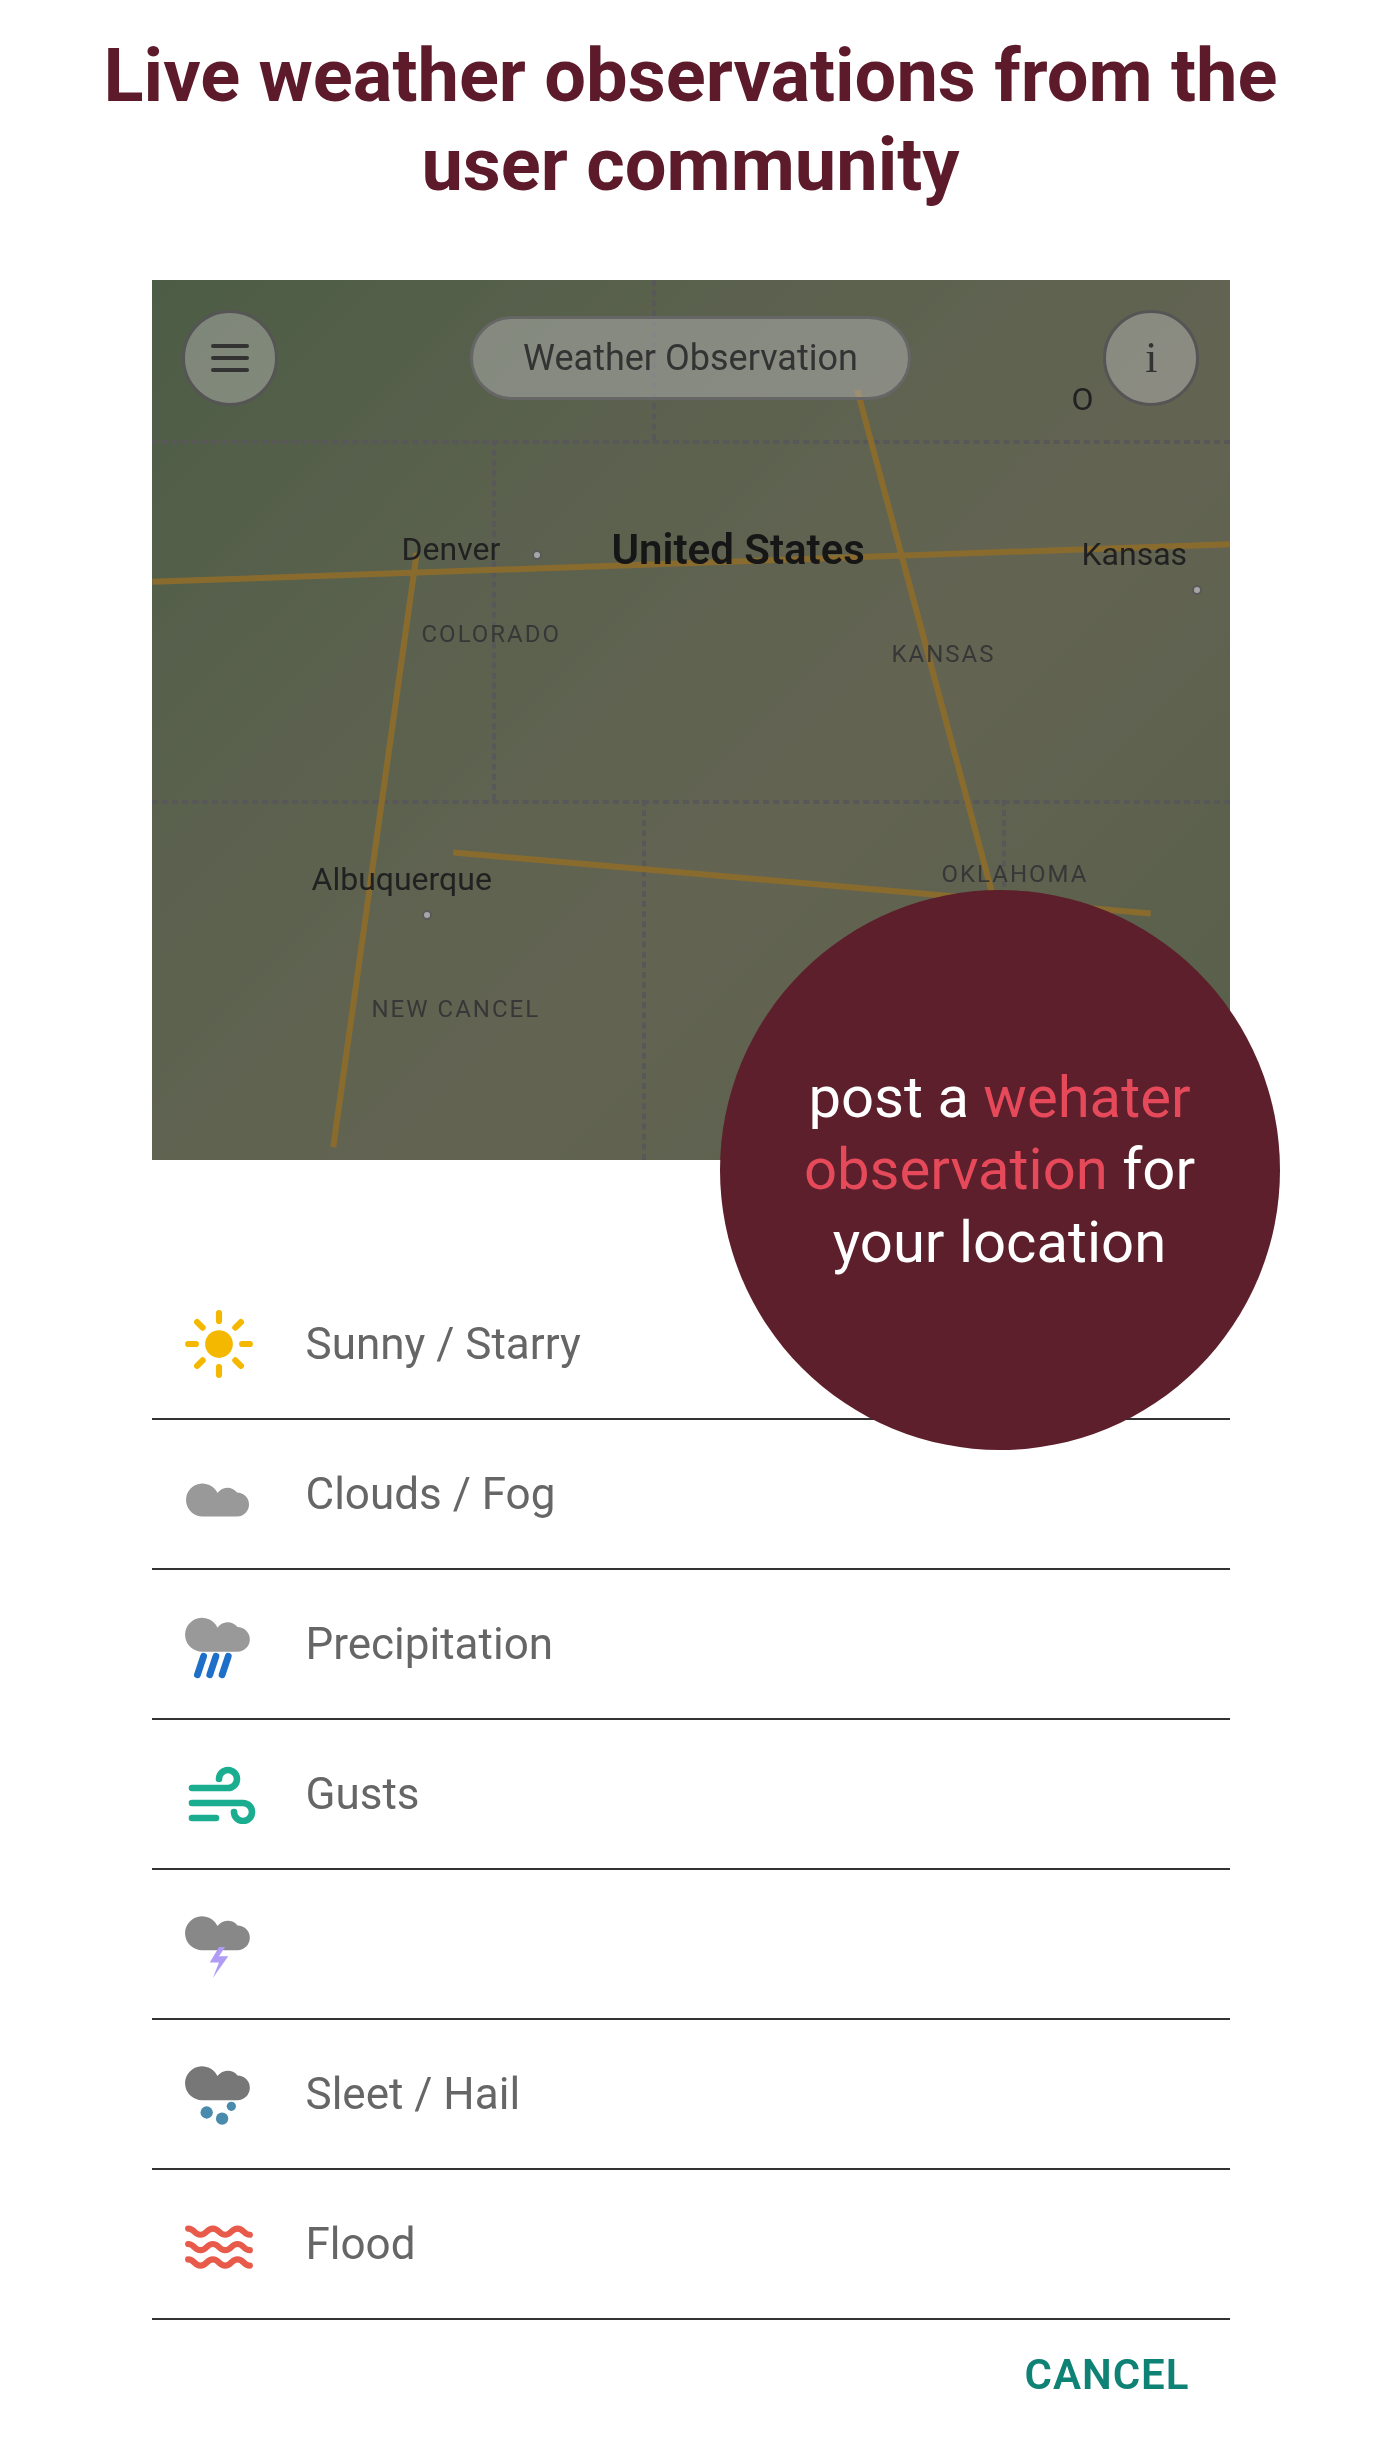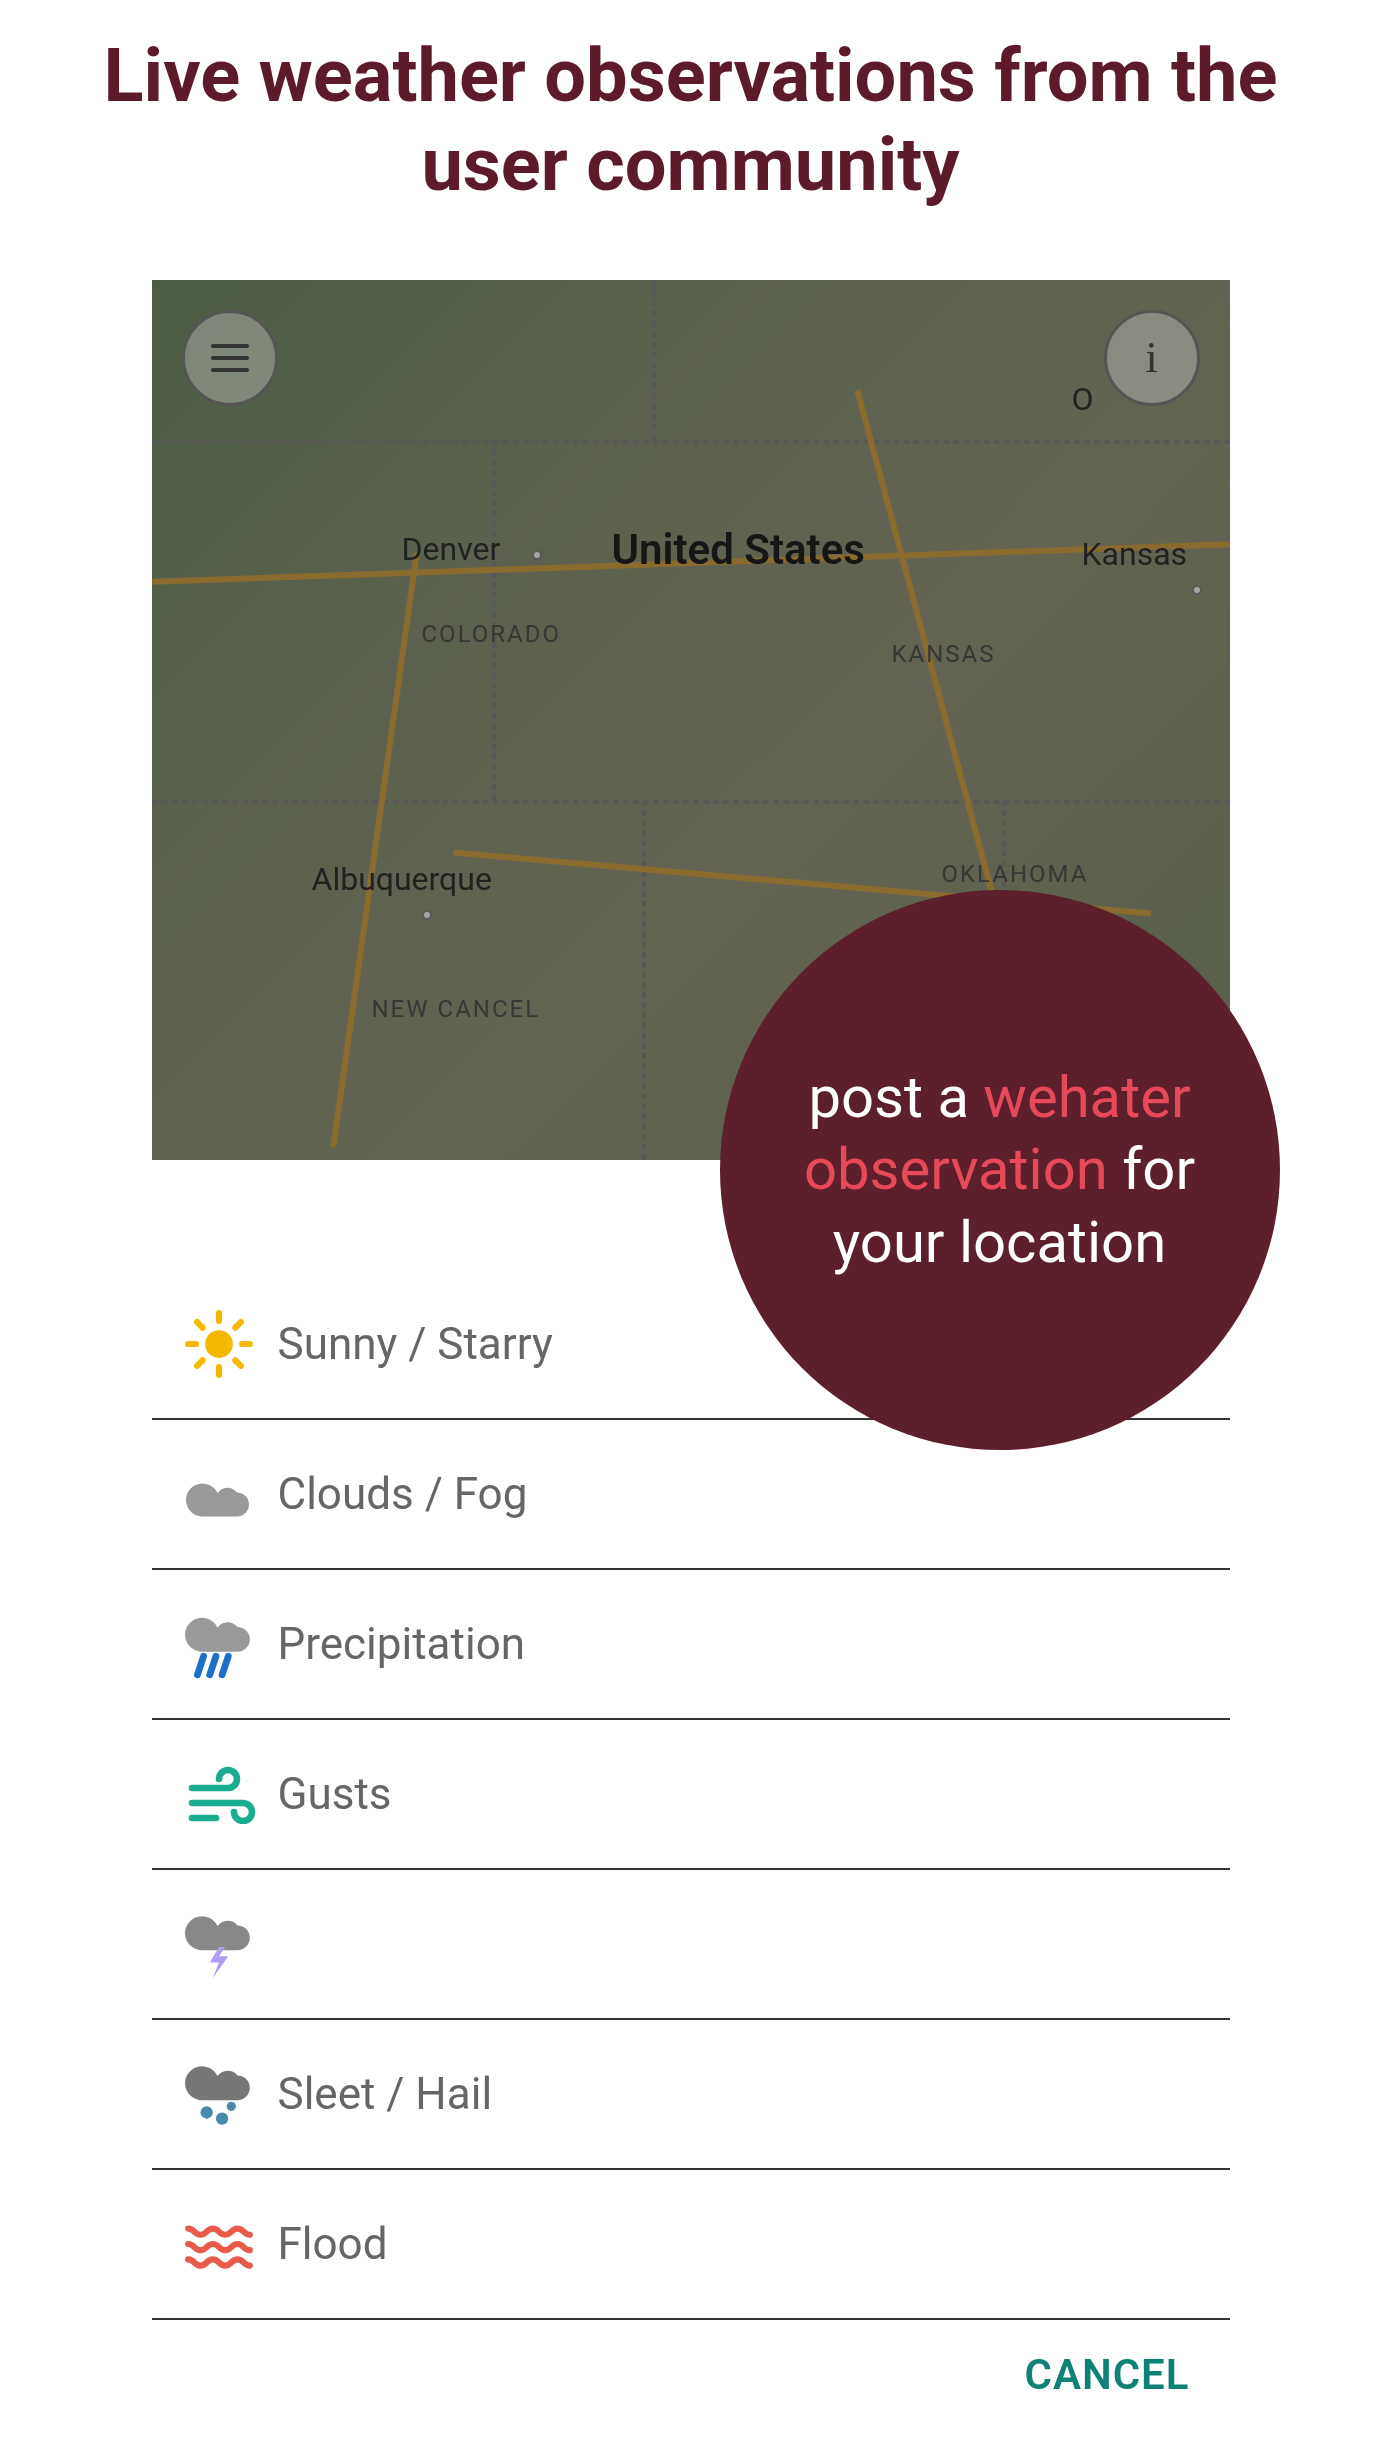--- a/index.html
+++ b/index.html
@@ -188,21 +188,21 @@
     .weather-spacer {
       height: 110px;
       background: #fff;
     }
     
     .weather-item {
       display: flex;
       align-items: center;
       padding: 35px 30px;
       border-bottom: 2px solid #333;
-      gap: 22px;
+      gap: 50px;
       cursor: pointer;
       min-height: 150px;
     }
     
     .weather-item:first-of-type {
       border-top: none;
     }
     
     .weather-icon {
       width: 74px;
@@ -288,20 +288,21 @@
     <div class="map-darken"></div>
 
     <div class="map-top-controls">
       <div class="circle-button">
         <div class="hamburger-lines">
           <span></span>
             <span></span>
             <span></span>
         </div>
       </div>
+      <div class="observation-pill">Weather Observation</div>
       <div class="circle-button">
         <span class="info-letter">i</span>
       </div>
     </div>
   </div>
 
   <div class="callout-circle">
     <div class="callout-text">
       <span>post a </span><span class="highlight">wehater observation</span><span> for your location</span>
     </div>

